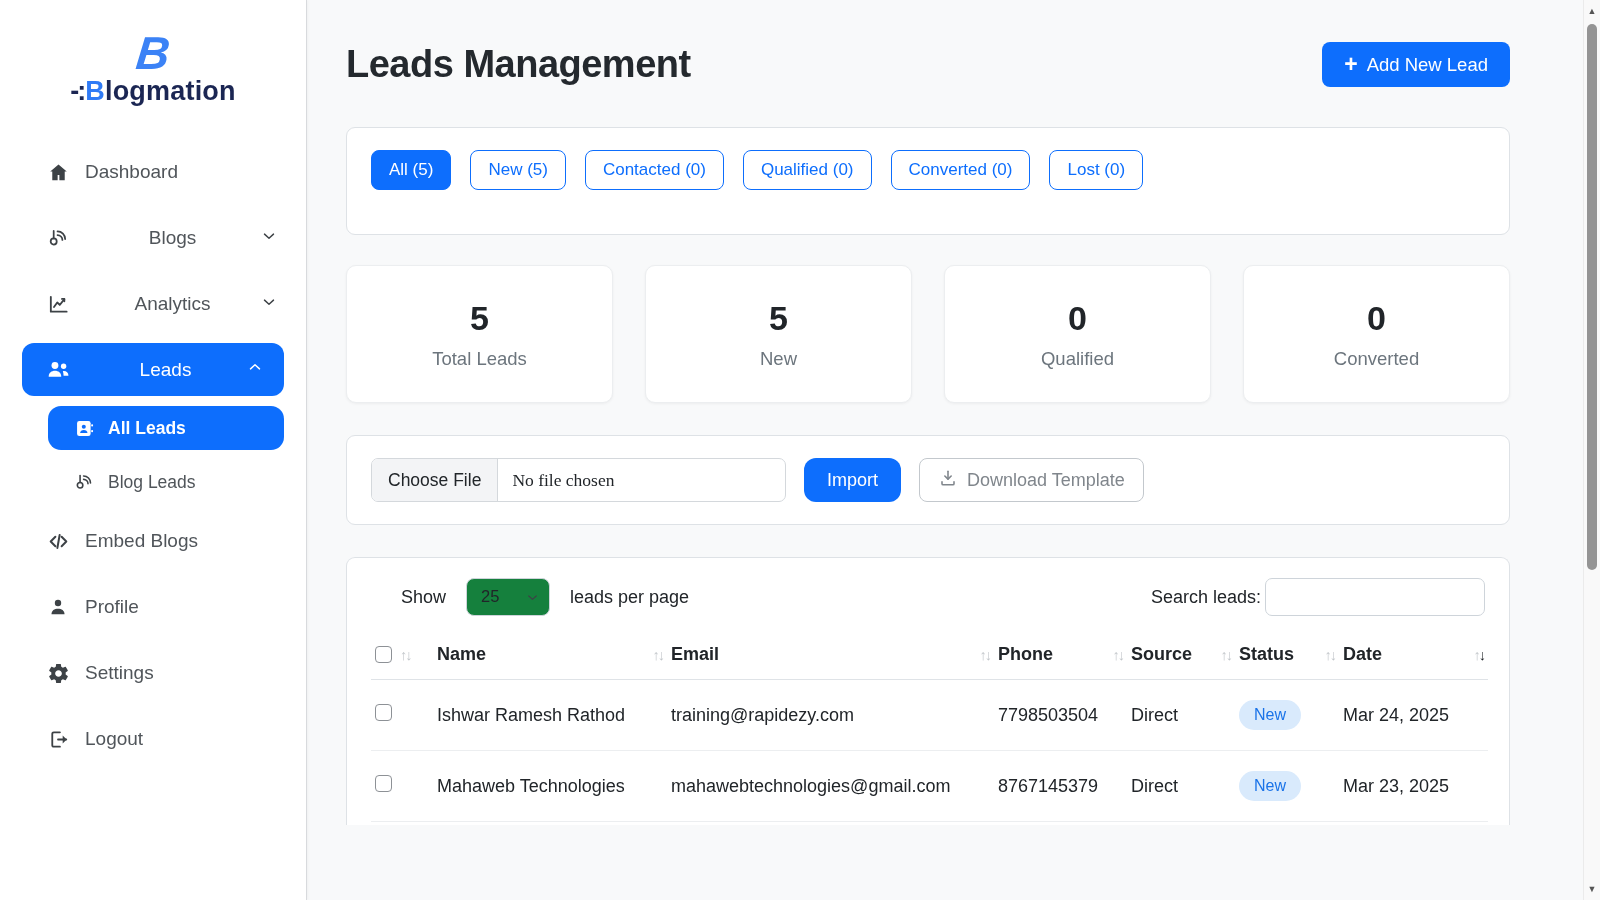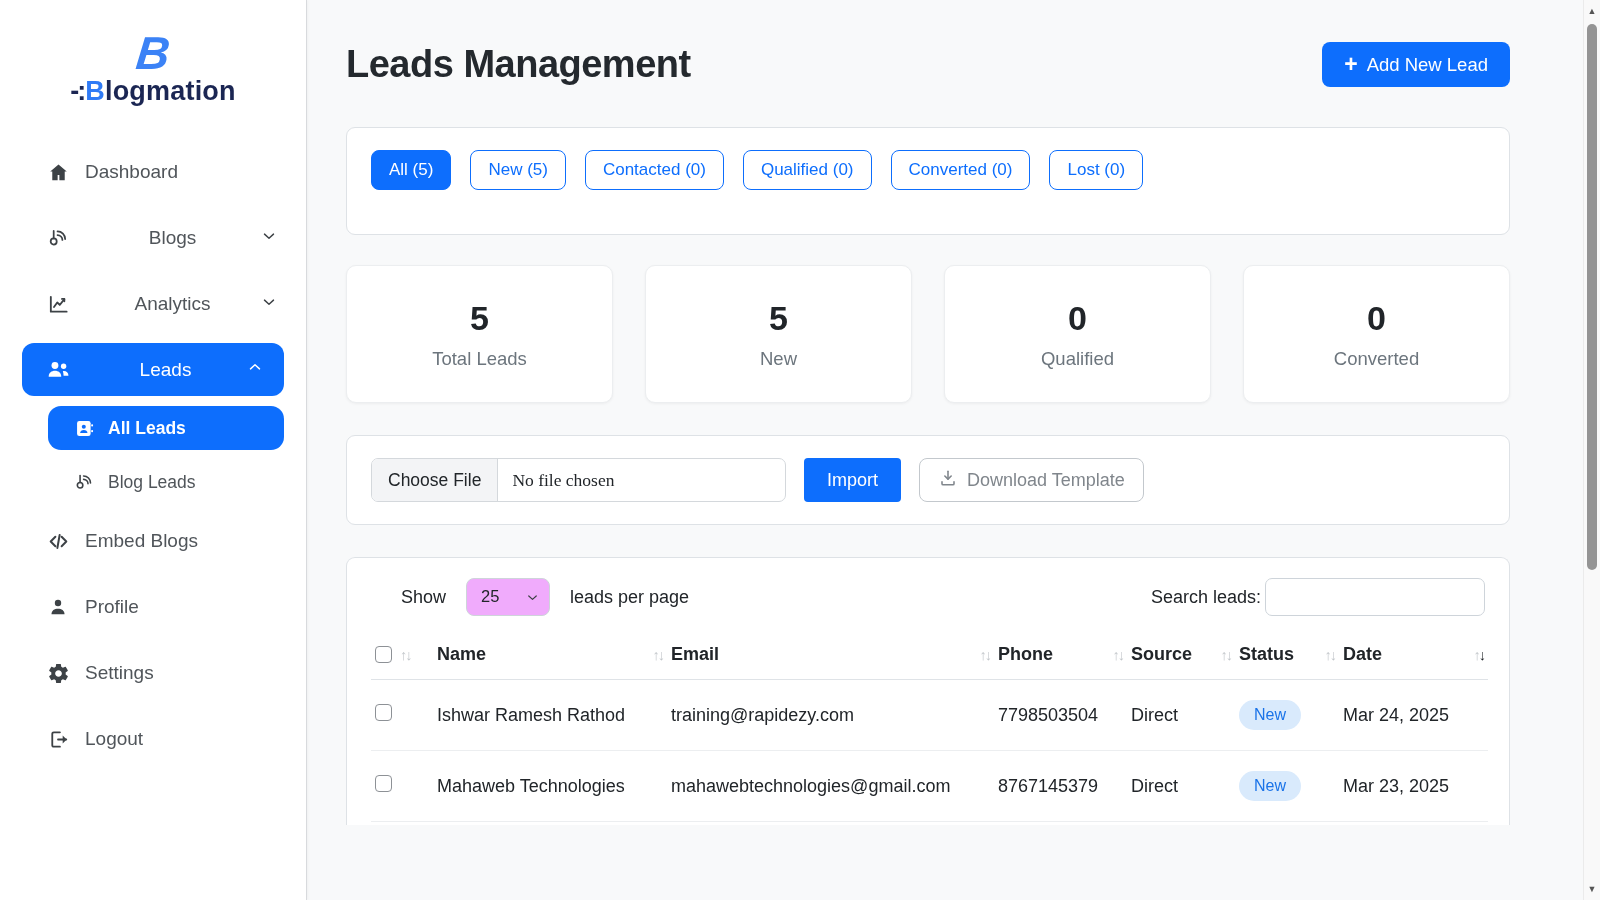--- a/index.html
+++ b/index.html
@@ -81,37 +81,37 @@
   .file-input {
     display:flex; width:415px; height:44px; border:1px solid #d4d8dc; border-radius:7px;
     overflow:hidden; background:#fff; cursor:pointer;
   }
   .file-btn {
     background:#f3f4f6; border-right:1px solid #d4d8dc; padding:0 16px;
     display:flex; align-items:center; font-size:17.5px; color:#212529; white-space:nowrap;
   }
   .file-label { display:flex; align-items:center; padding:0 14px; font-size:17.5px; color:#212529;font-family:Liberation Serif, serif; }
   .btn-import {
-    background:#0d6efd; color:#fff; border:none; border-radius:4px; font-family:inherit;
+    background:#0d6efd; color:#fff; border:none; border-radius:12px; font-family:inherit;
     font-size:18px; padding:0 23px; height:44px; cursor:pointer;
   }
   .btn-outline {
     background:#fff; color:#80868c; border:1px solid #c3c8cd; border-radius:8px; font-family:inherit;
     font-size:18px; padding:0 18px; height:44px; cursor:pointer;
     display:inline-flex; align-items:center; gap:9px;
   }
   .btn-outline .ic { stroke:#80868c; }
   .table-card { margin-top:32px; padding:20px 24px 0 24px; border-bottom:none; border-radius:9px 9px 0 0; height:268px; overflow:hidden; }
   .table-controls { display:flex; align-items:center; justify-content:space-between; }
   .show-group { display:flex; align-items:center; gap:20px; font-size:18px; color:#212529;margin-left:30px; }
   .select-wrap { position:relative; }
   .select-wrap select {
     appearance:none; -webkit-appearance:none; font-family:inherit; font-size:16.5px;
     width:84px; height:38px; border:1px solid #ced4da; border-radius:8px; padding:0 26px 3px 14px;
-    background:#f0abfc; color:#212529; cursor:pointer;
+    background:#15803d; color:#212529; cursor:pointer;
   }
   .select-wrap .sel-chev { position:absolute; right:10px; top:11px; pointer-events:none; }
   .search-group { display:flex; align-items:center; gap:4px; font-size:18px; color:#212529; }
   .search-group input {
     width:220px; height:38px; border:1px solid #ced4da; border-radius:7px; background:#fff;
     font-family:inherit; font-size:16px; padding:0 10px;
   }
   table { border-collapse:collapse; width:100%; margin-top:16px; table-layout:fixed; }
   th, td { text-align:left; font-size:18px; color:#212529; }
   thead th { font-weight:bold; padding:12px 4px 14px 4px; border-bottom:1px solid #dfe3e7; }

